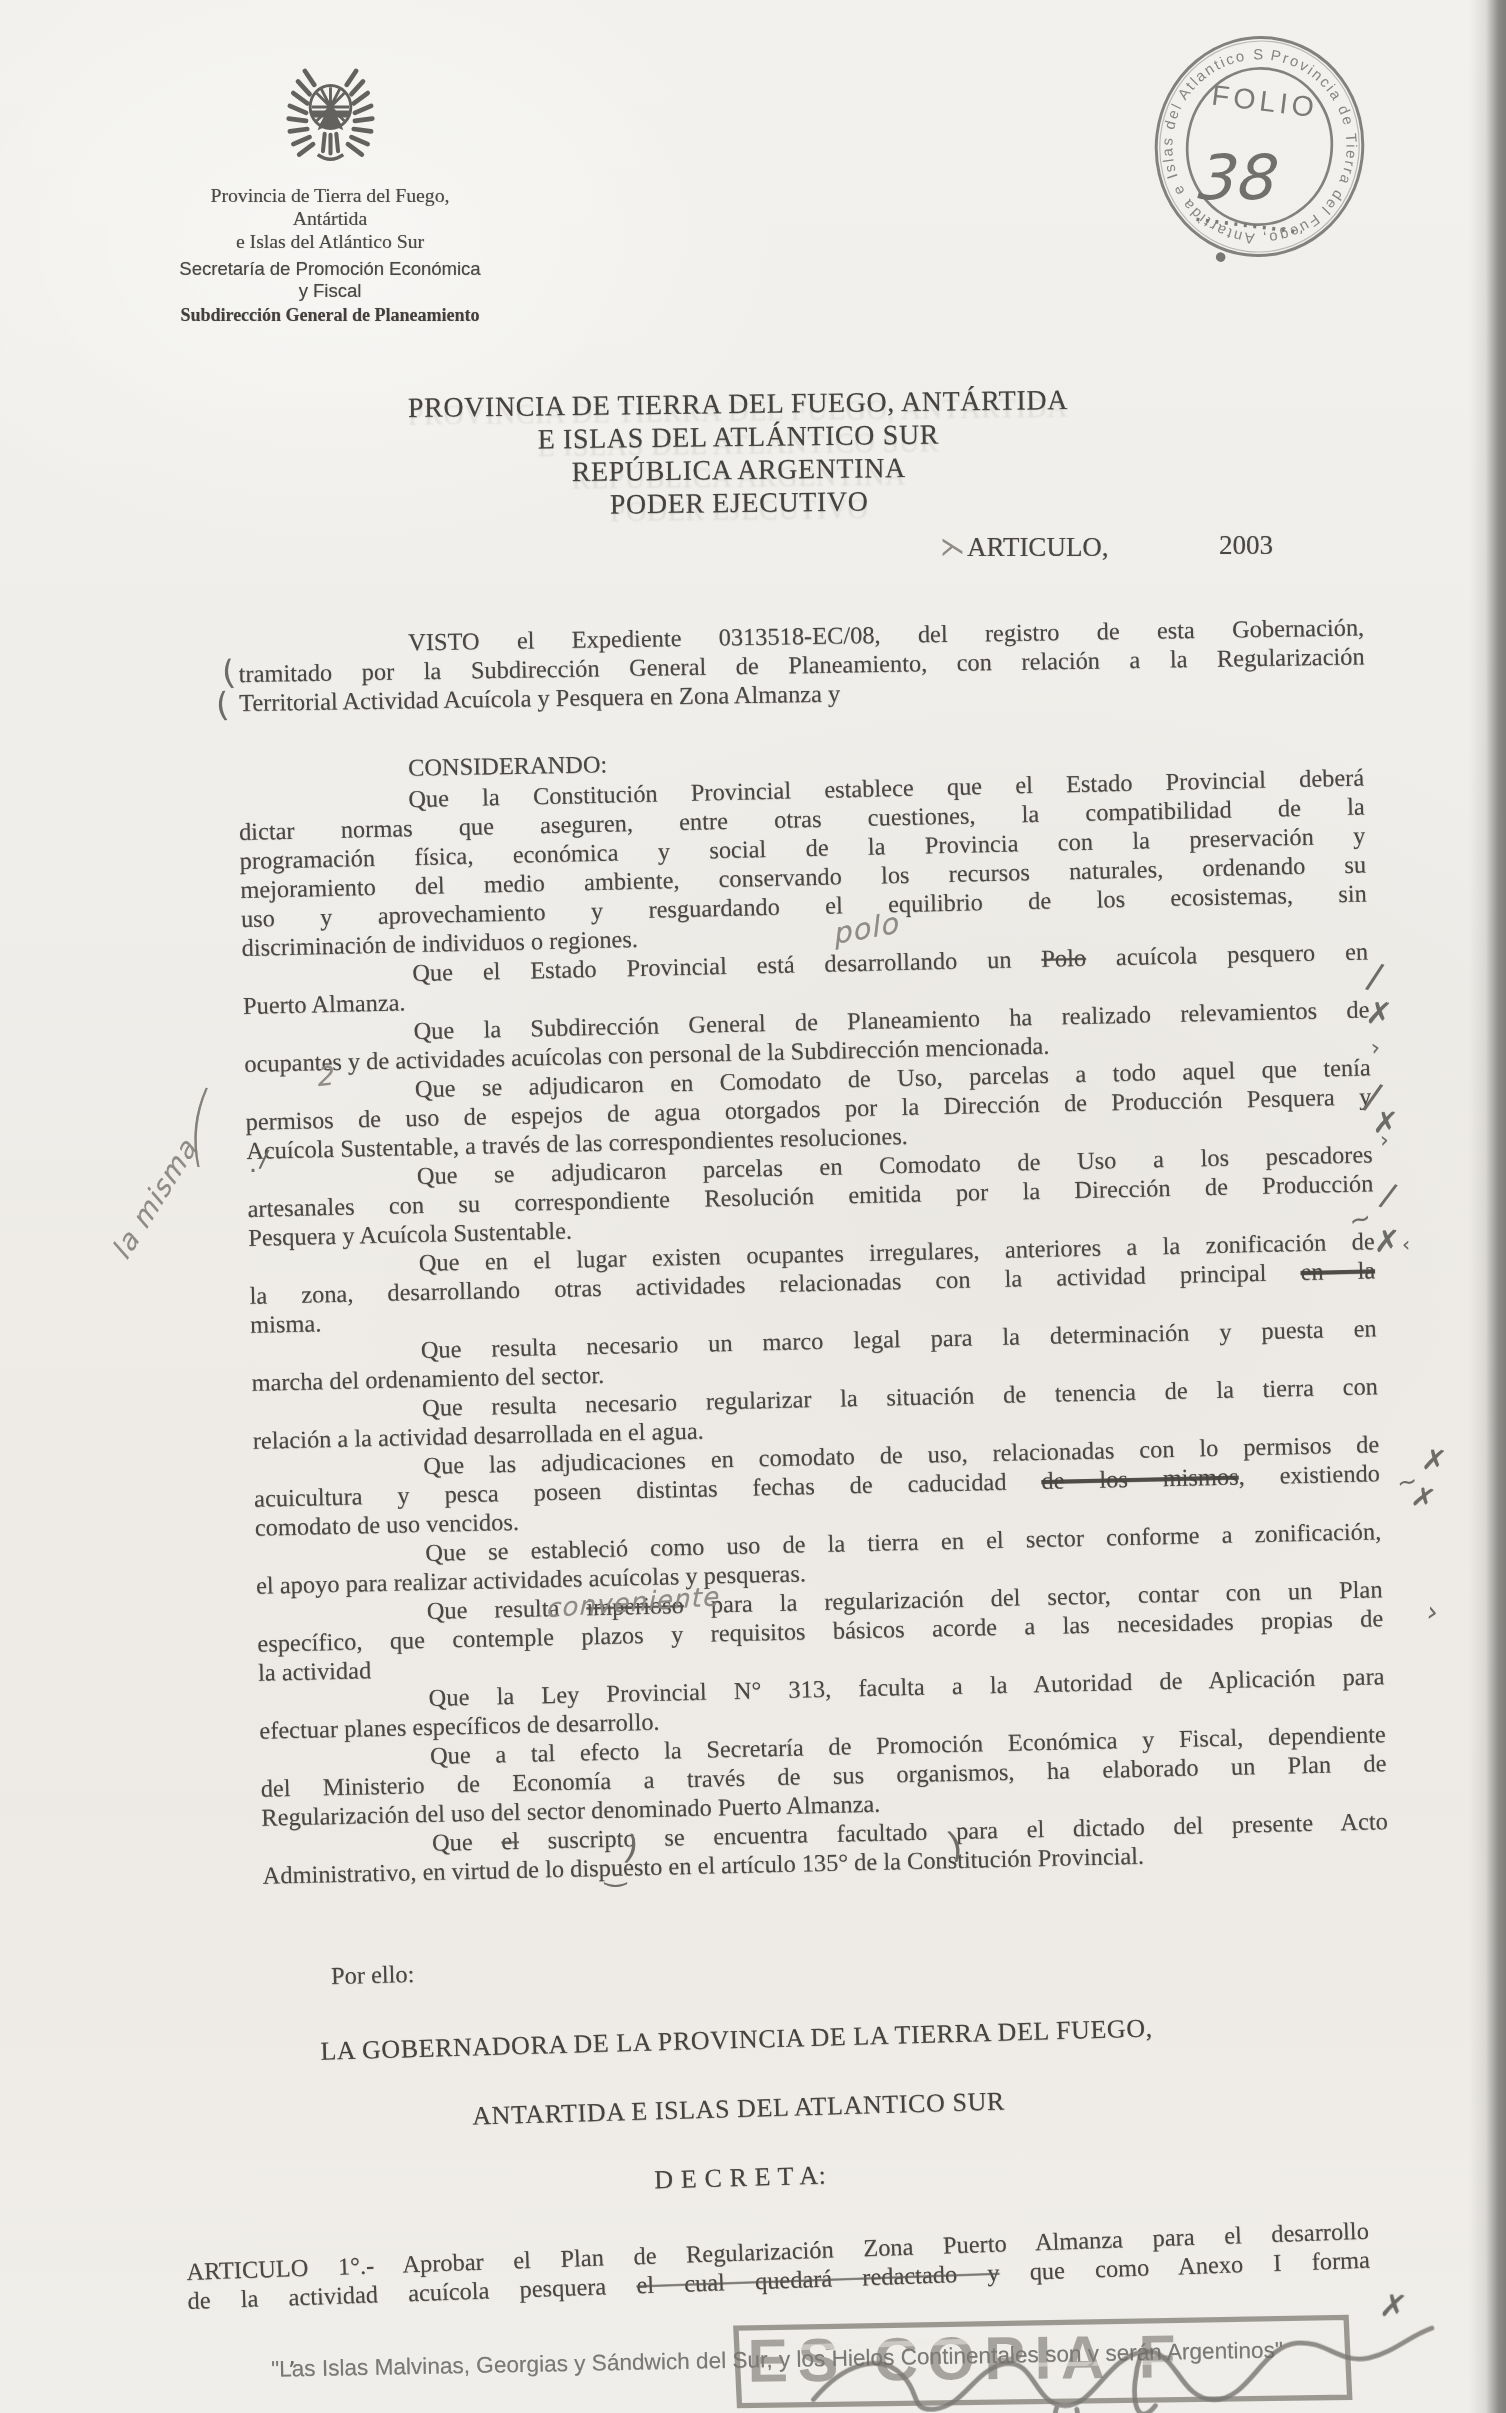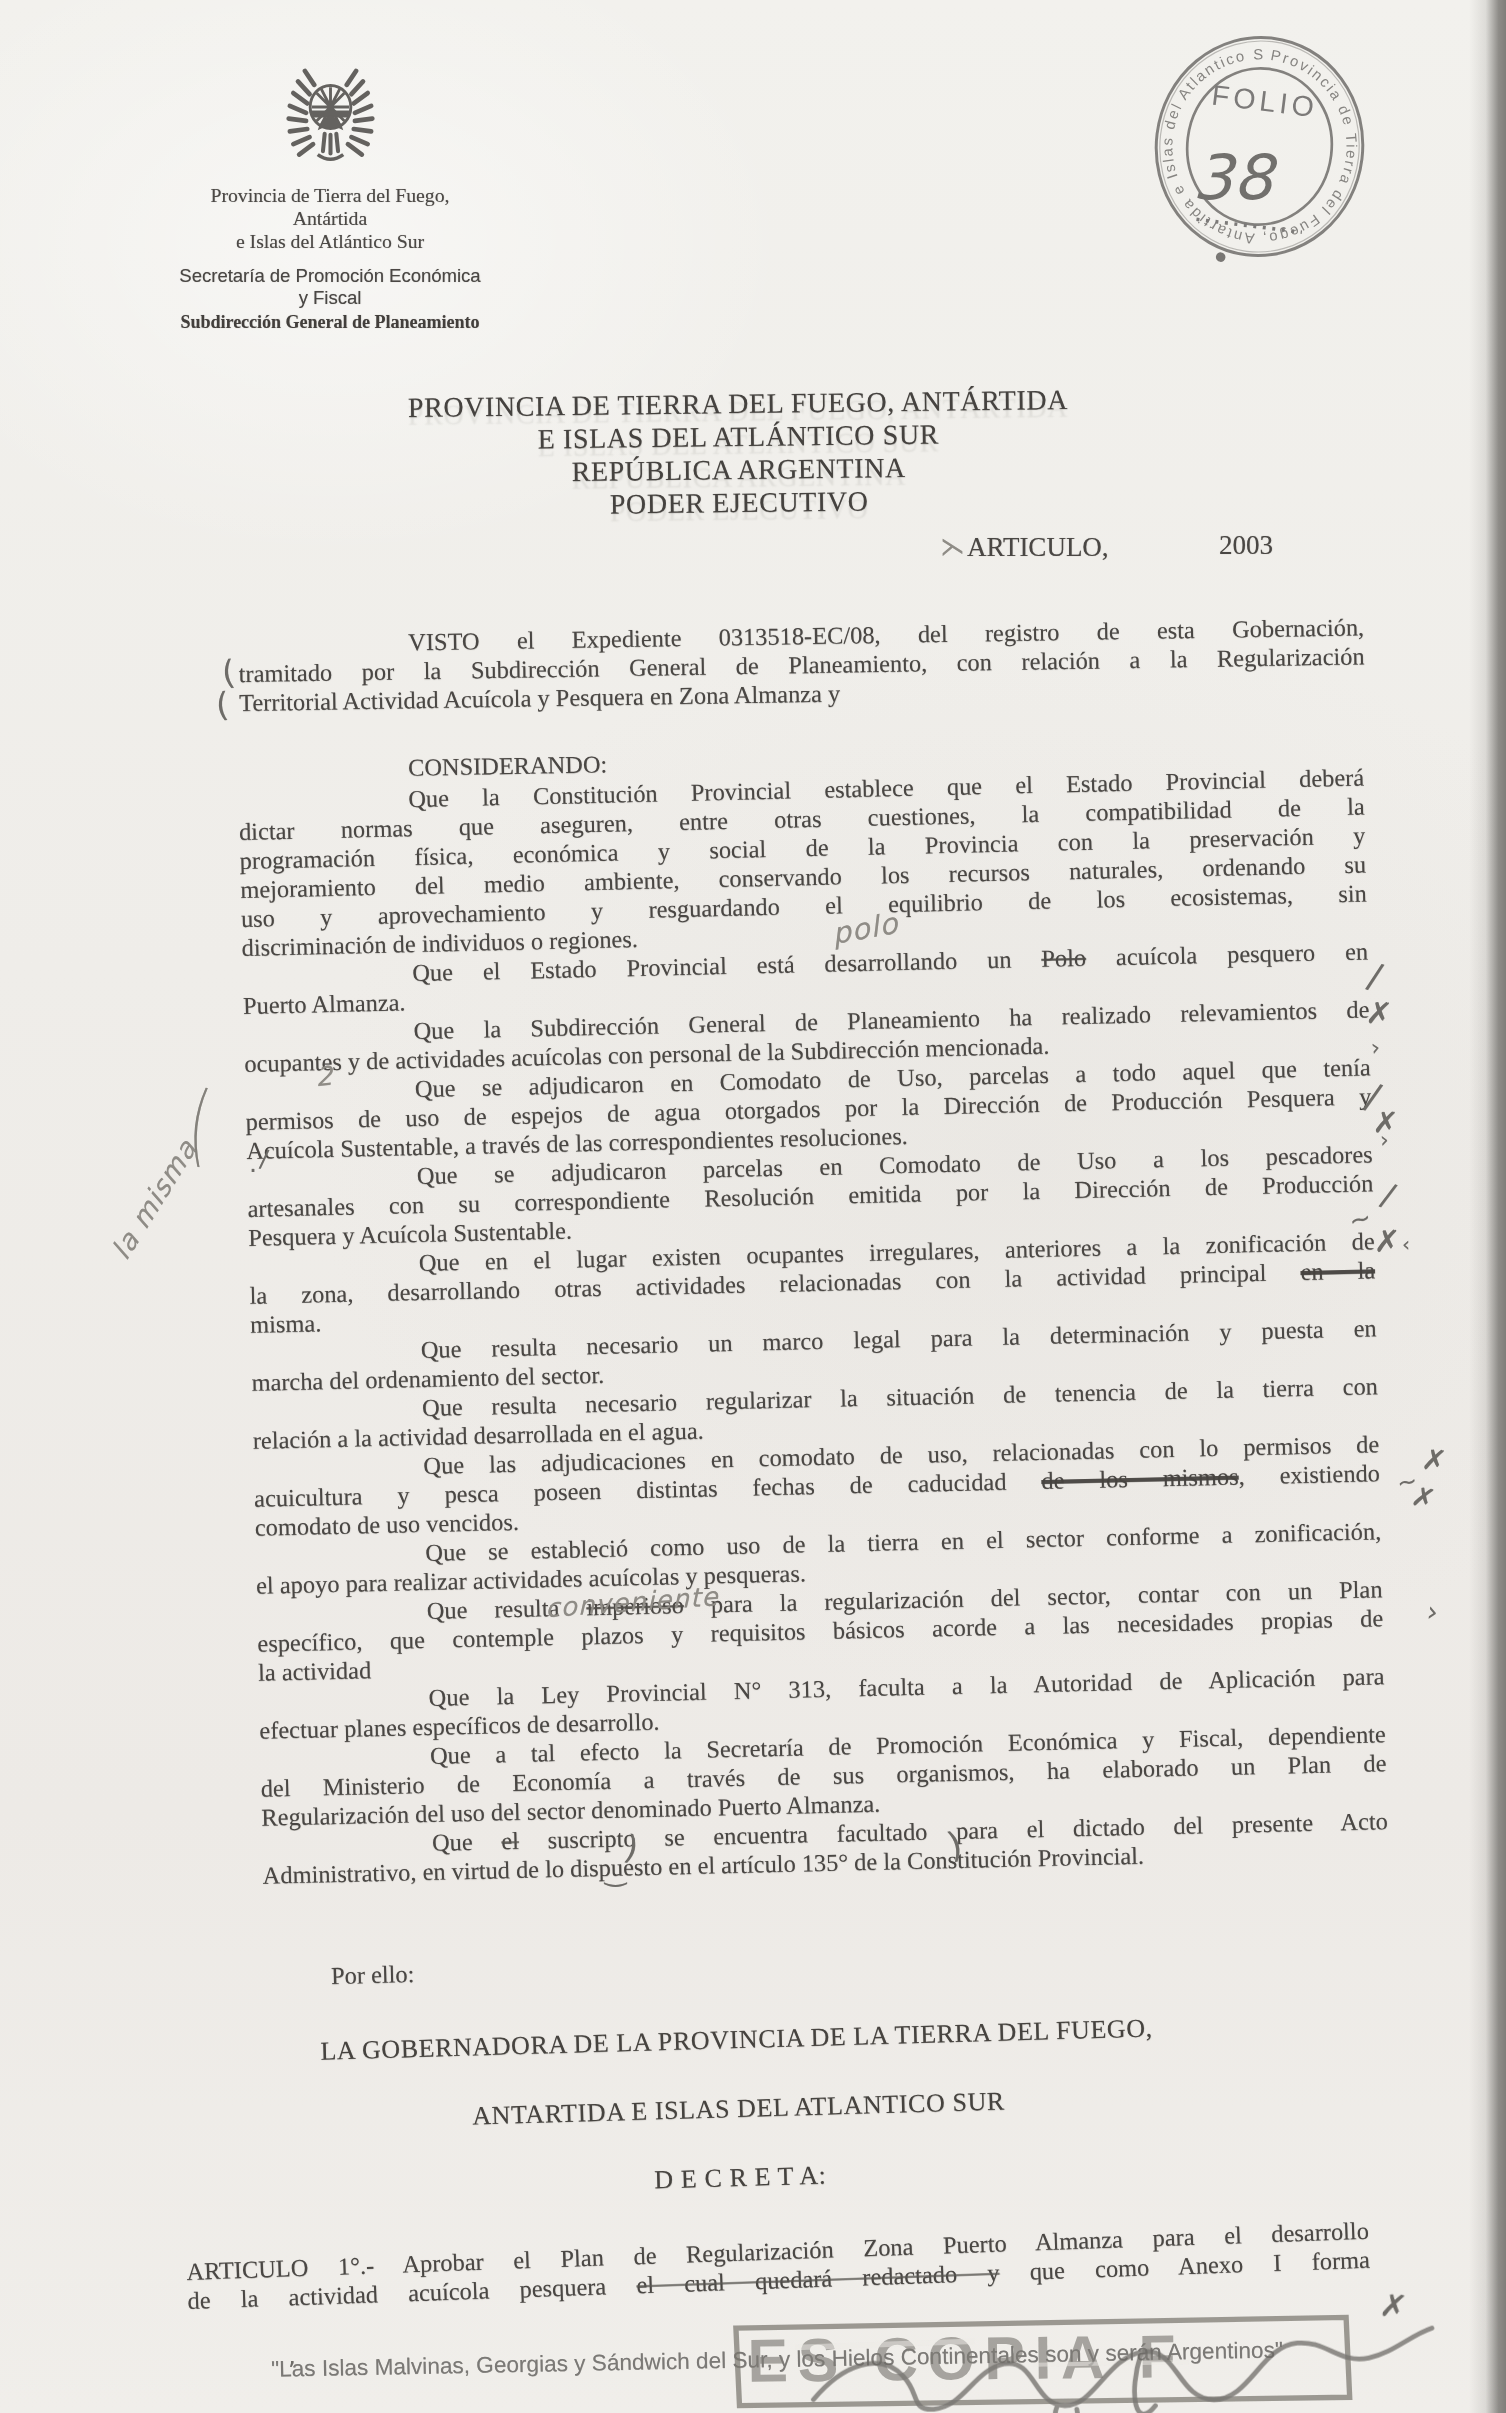--- a/index.html
+++ b/index.html
@@ -8,21 +8,21 @@
     background:
       radial-gradient(775px 536px at 22% 10%, rgba(255,255,255,.45), transparent 60%),
       radial-gradient(1013px 775px at 68% 48%, rgba(223,220,215,.30), transparent 70%),
       linear-gradient(180deg,#f2f1ed,#efede9 40%,#edeae6 75%,#f0eeea);}
   .abs{position:absolute;}
   .txt{text-shadow:0.2px 0.4px 0.8px rgba(74,71,68,.5);}
   
   .lh{left:178px;top:57px;width:304px;text-align:center;}
   .lh-org{font-size:19.7px;line-height:23px;color:#4c4946;}
   .lh-min{font-family:"Liberation Sans",sans-serif;font-weight:bold;font-size:26px;letter-spacing:0.3px;color:#3e3b38;margin-top:3.6px;}
-  .lh-sec{font-family:"Liberation Sans",sans-serif;font-size:18.5px;color:#4a4744;margin-top:12px;}
+  .lh-sec{font-family:"Liberation Sans",sans-serif;font-size:18.5px;color:#4a4744;margin-top:5px;}
   .lh-sub{font-weight:bold;font-size:18px;margin-top:3.6px;color:#433f3c;}
   
   .tb{left:232px;top:387px;width:1013px;text-align:center;transform:rotate(-.7deg);}
   .tb div{font-size:28px;line-height:33px;letter-spacing:0.6px;color:#45423f;
     text-shadow:0 7.7px 1.8px rgba(100,97,93,.12), 0.2px 0.4px 0.8px rgba(74,71,68,.5);}
   
   .flow{width:1126px;font-size:24.4px;}
   .tl{line-height:29px;height:29px;overflow:hidden;text-align:left;}
   .jst{text-align:justify;text-align-last:justify;}
   .ind{text-indent:170px;}

